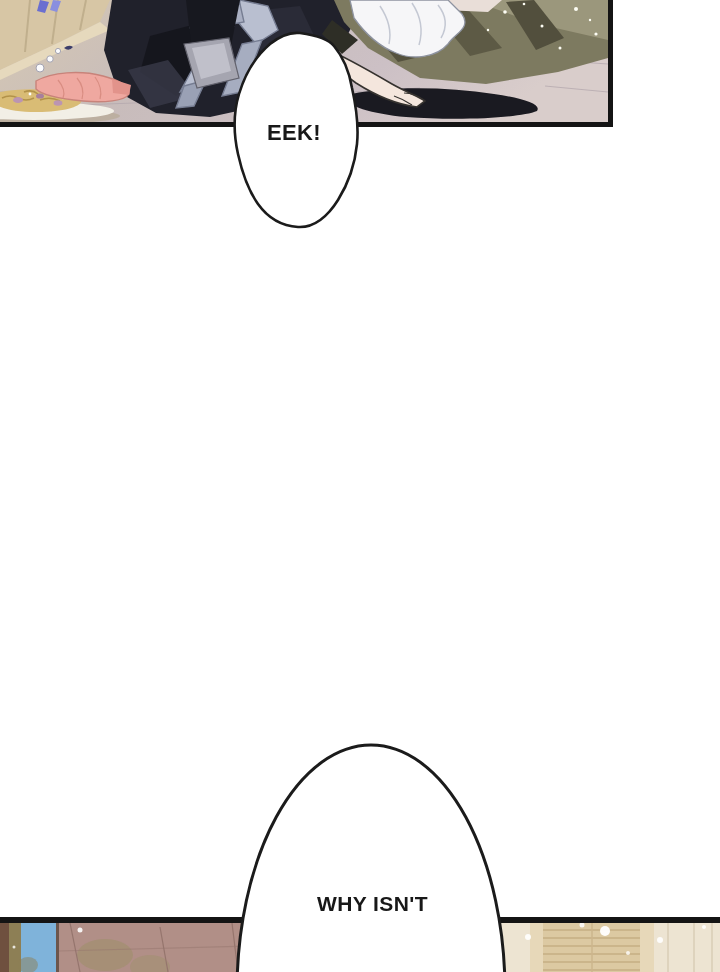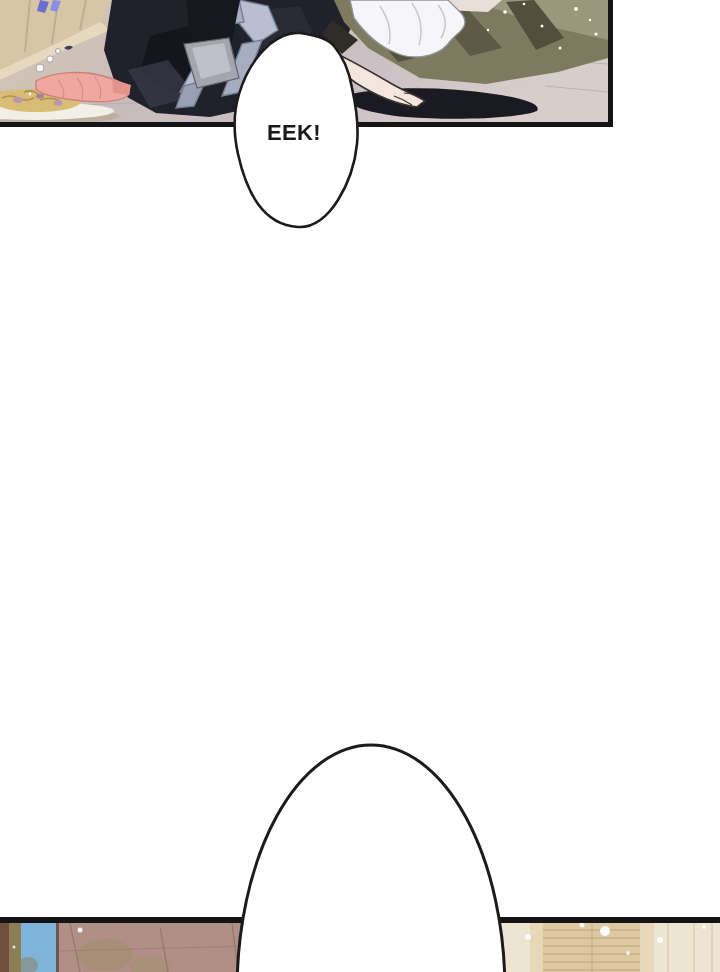--- a/index.html
+++ b/index.html
@@ -214,16 +214,17 @@
                C62,10 72,6 82,7 Z" fill="#ffffff" stroke="#1b1b1b" stroke-width="2.6"></path>
     </svg>
     <div class="bubble-text">EEK!</div>
   </div>
 
   <div class="bubble bubble-why">
     <svg viewBox="0 0 295 231">
       <ellipse cx="146" cy="250" rx="134" ry="246" fill="#ffffff" stroke="#1b1b1b" stroke-width="3"></ellipse>
     </svg>
     <div class="bubble-text">
+      <div>WHY ISN'T</div>
     </div>
   </div>
 
 </div>
 
 </body></html>

